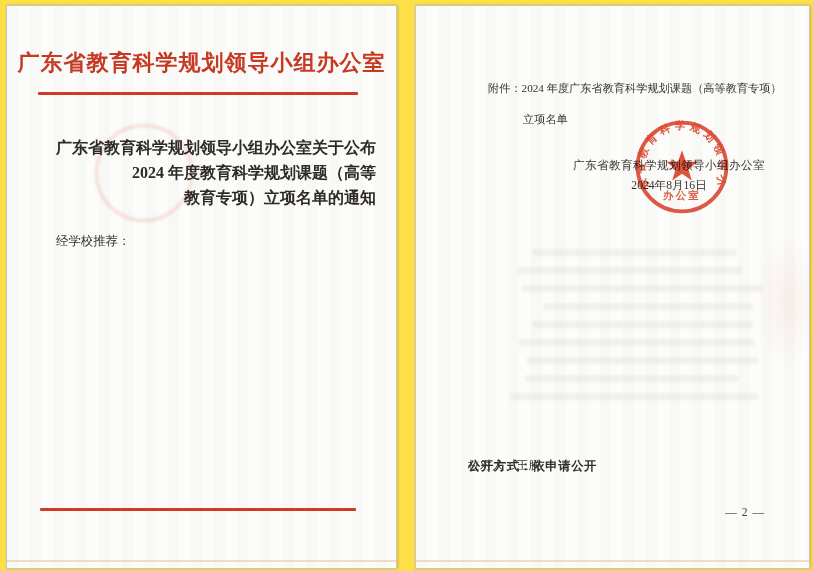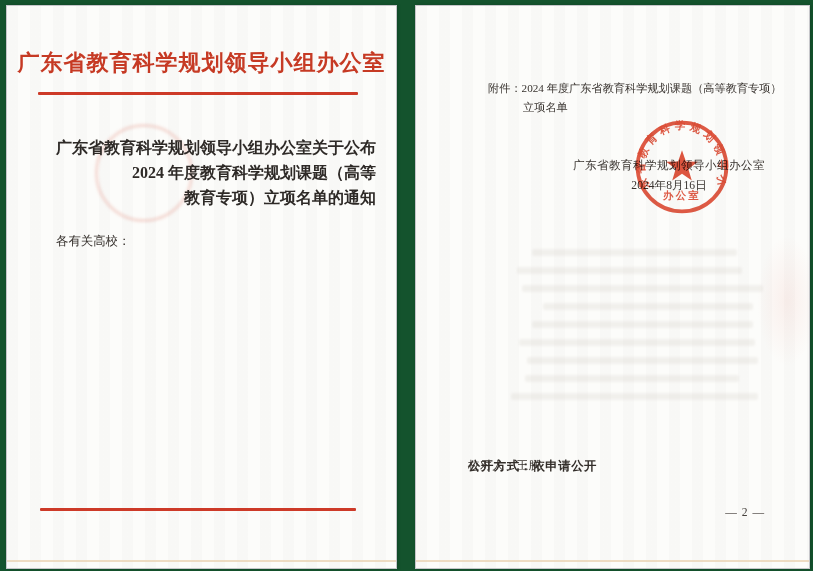--- a/index.html
+++ b/index.html
@@ -1,21 +1,21 @@
 <!DOCTYPE html>
 <html><head>
 <meta charset="utf-8">
 <style>
   html,body{margin:0;padding:0;}
   body{
     width:813px;height:571px;overflow:hidden;
     background:#d6d6d9;
     font-family:"Liberation Serif","DejaVu Serif",serif;
   }
-  .canvas{position:relative;width:813px;height:571px;background:#14532d;}
+  .canvas{position:relative;width:813px;height:571px;background:#fde047;}
   .page{
     position:absolute;top:5px;height:562px;
     background:#fcfcfa;
     border:1px solid #c6c6ca;
     box-shadow:1px 0 3px rgba(0,0,0,.18);
     background-image:repeating-linear-gradient(90deg,rgba(0,0,0,.014) 0 11px,rgba(255,255,255,0) 11px 23px);
     overflow:hidden;
   }
   .page-left{left:6px;width:389px;}
   .page-right{left:415px;width:393px;}
@@ -51,21 +51,21 @@
 
   .scan-line{
     position:absolute;top:554px;left:0;width:100%;height:2px;
     background:#ead2b0;opacity:.75;
   }
   .attachment{
     position:absolute;top:73px;left:72px;width:300px;
     font-size:11.2px;line-height:19px;color:#38332f;
   }
   .attachment .l1{white-space:nowrap;}
-  .attachment .l2{margin-left:35px;}
+  .attachment .l2{margin-left:35px;margin-top:12px;}
   .sign-block{
     position:absolute;top:150px;right:44px;
     text-align:center;color:#38332f;font-size:11.6px;line-height:20px;
   }
   .sign-block .sig{white-space:nowrap;letter-spacing:.4px;}
   .seal{
     position:absolute;left:205px;top:100px;width:122px;height:122px;
     mix-blend-mode:multiply;opacity:.93;
   }
   .bleed{position:absolute;left:85px;top:243px;width:262px;opacity:.14;filter:blur(1px);}
@@ -99,21 +99,21 @@
 
     <div class="red-rule rule-top"></div>
 
     <div class="doc-title">
       <div>广东省教育科学规划领导小组办公室关于公布</div>
       <div>2024 年度教育科学规划课题（高等</div>
       <div>教育专项）立项名单的通知</div>
     </div>
 
     <div class="doc-body">
-      <p class="salutation">各有关高校：</p>
+      <p class="salutation">经学校推荐：</p>
     </div>
 
     <div class="red-rule rule-bottom"></div>
     <div class="scan-line"></div>
   </div>
 
   <div class="page page-right">
 
     <div class="attachment">
       <div class="l1">附件：2024 年度广东省教育科学规划课题（高等教育专项）</div>

